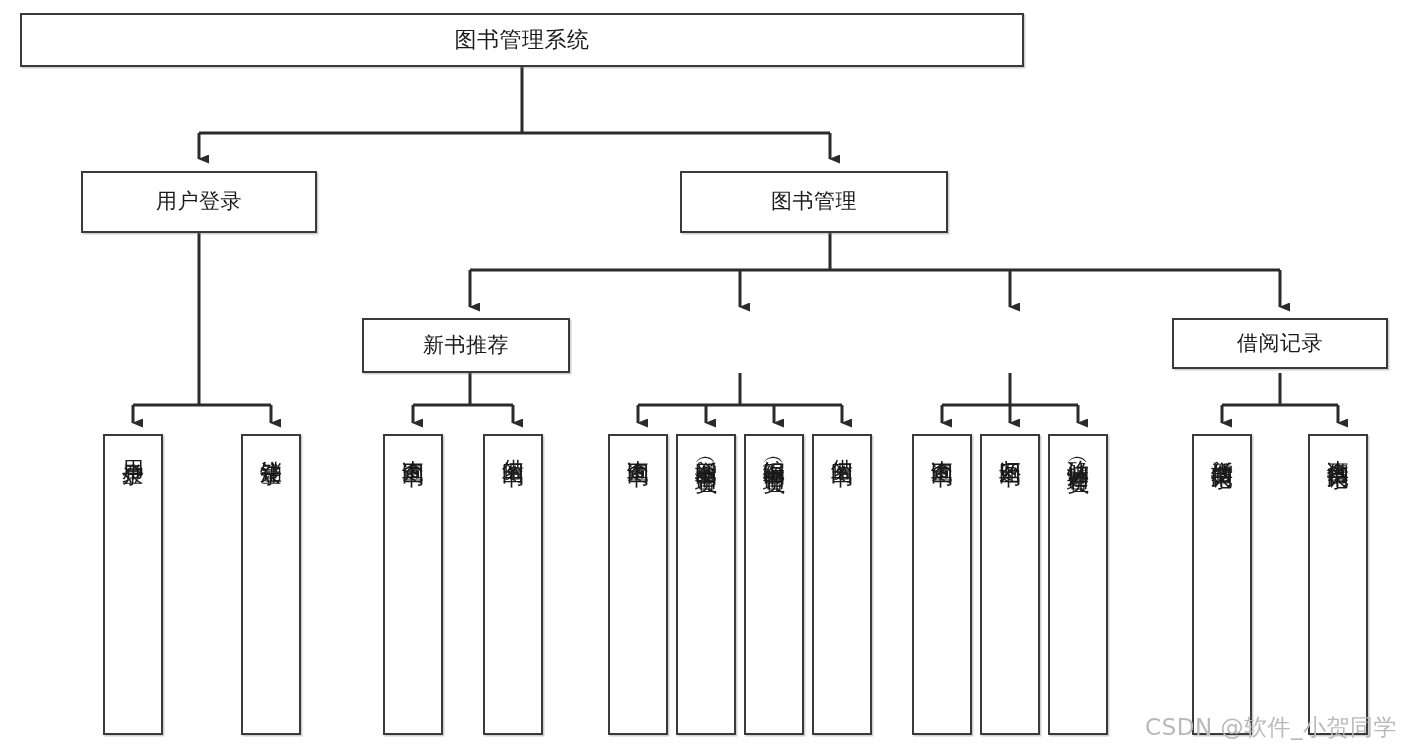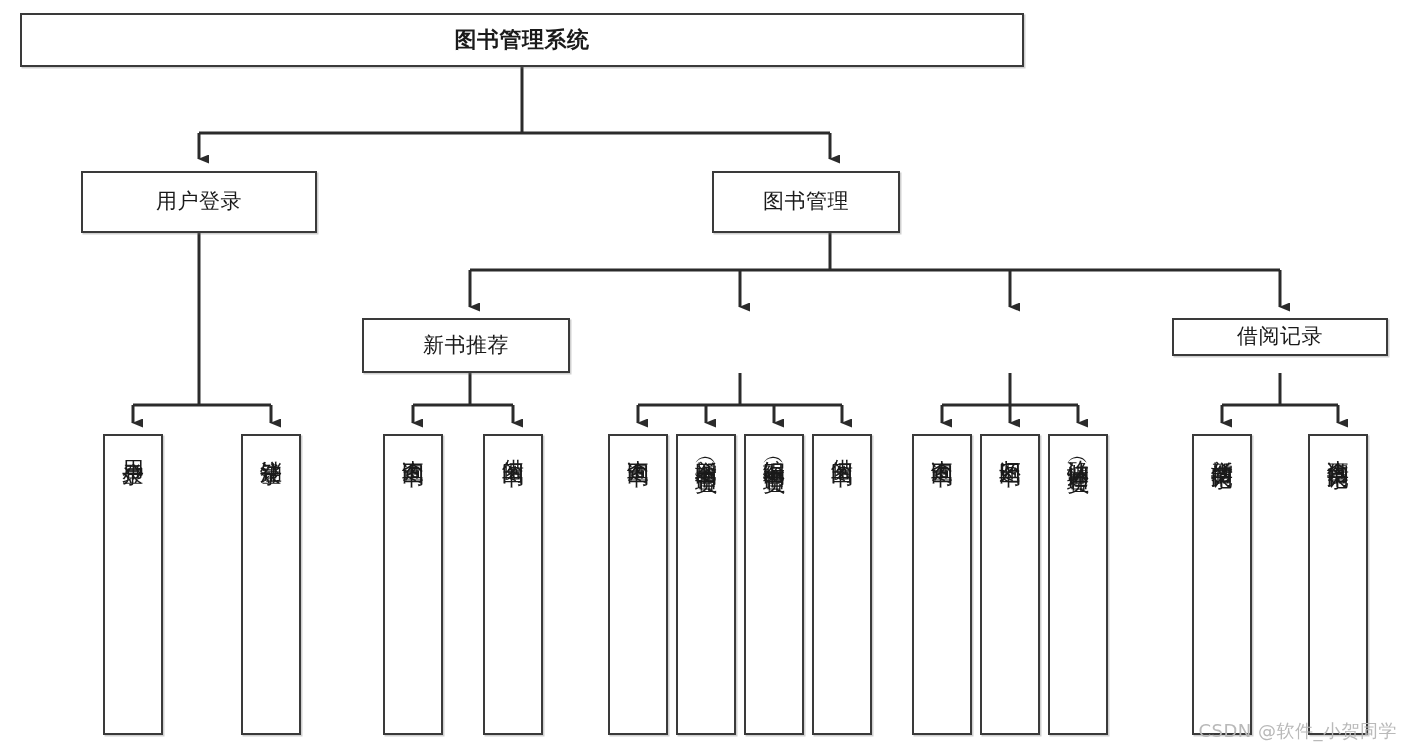--- a/index.html
+++ b/index.html
@@ -59,21 +59,21 @@
     text-orientation: upright;
     font-size: 22px;
     line-height: 1.18;
     letter-spacing: 2px;
     white-space: nowrap;
   }
   #watermark {
     position: absolute;
     right: 8px;
     bottom: 4px;
-    font-size: 18px;
+    font-size: 23px;
     color: #b9b9b9;
     white-space: nowrap;
     letter-spacing: 0.5px;
   }
 </style>
 </head>
 <body>
 
 <div id="canvas">
 
@@ -120,35 +120,35 @@
       <path d="M1010,405 L1010,423" marker-end="url(#arrow)"></path>
       <path d="M1078,405 L1078,423" marker-end="url(#arrow)"></path>
 
       <path d="M1280,373 L1280,405"></path>
       <path d="M1222,405 L1338,405"></path>
       <path d="M1222,405 L1222,423" marker-end="url(#arrow)"></path>
       <path d="M1338,405 L1338,423" marker-end="url(#arrow)"></path>
     </g>
   </svg>
 
-  <div class="node h root" style="left:20px; top:13px; width:1004px; height:54px;font-weight:bold;">
+  <div class="node h root" style="left:20px; top:13px; width:1004px; height:54px;">
     <span class="label">图书管理系统</span>
   </div>
 
   <div class="node h" style="left:81px; top:171px; width:236px; height:62px;">
     <span class="label">用户登录</span>
   </div>
-  <div class="node h" style="left:712px; top:171px; width:188px; height:62px;">
+  <div class="node h" style="left:680px; top:171px; width:268px; height:62px;">
     <span class="label">图书管理</span>
   </div>
 
   <div class="node h" style="left:362px; top:318px; width:208px; height:55px;">
     <span class="label">新书推荐</span>
   </div>
-  <div class="node h" style="left:1172px; top:318px; width:216px; height:38px;">
+  <div class="node h" style="left:1172px; top:318px; width:216px; height:51px;">
     <span class="label">借阅记录</span>
   </div>
 
   <div class="node v" style="left:103px; top:434px; width:60px; height:301px;">
     <span class="label">用户登录</span>
   </div>
   <div class="node v" style="left:241px; top:434px; width:60px; height:301px;">
     <span class="label">注销登录</span>
   </div>
 

